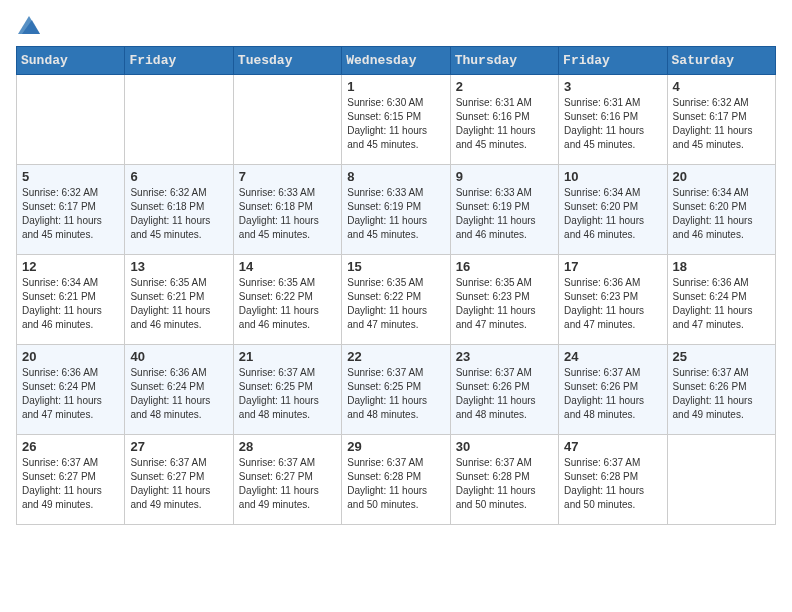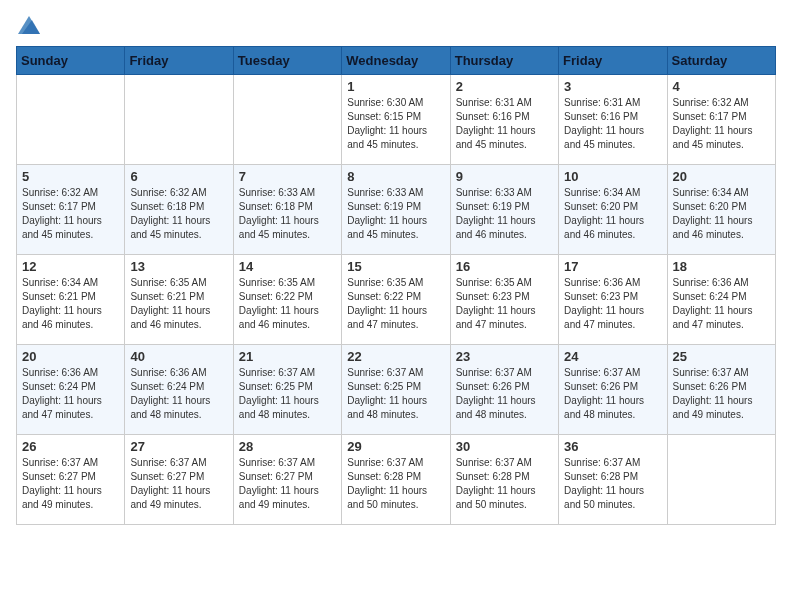--- a/index.html
+++ b/index.html
@@ -48,26 +48,27 @@
       font-size: 15px;
       color: #555;
     }
     .calendar-table {
       width: 100%;
       border-collapse: collapse;
       border: 1px solid #ccc;
     }
     .calendar-table th {
       background-color: #2e75b6;
-      color: #0f172a;
+      color: #e5e5e5;
       font-size: 13px;
       font-weight: bold;
       padding: 6px 4px;
       text-align: left;
       border: 1px solid #1a5a9a;
+      font-family: Liberation Mono, monospace;
     }
     .calendar-table td {
       vertical-align: top;
       border: 1px solid #ccc;
       padding: 4px 5px;
       width: calc(100% / 7);
       min-height: 80px;
       height: 90px;
       background: #fff;
     }
@@ -314,21 +315,21 @@
 Sunset: 6:28 PM
 Daylight: 11 hours and 50 minutes.</div>
         </td>
         <td>
           <span class="day-number">30</span>
           <div class="day-info" style="white-space: pre-line;">Sunrise: 6:37 AM
 Sunset: 6:28 PM
 Daylight: 11 hours and 50 minutes.</div>
         </td>
         <td>
-          <span class="day-number">36</span>
+          <span class="day-number">47</span>
           <div class="day-info" style="white-space: pre-line;">Sunrise: 6:37 AM
 Sunset: 6:28 PM
 Daylight: 11 hours and 50 minutes.</div>
         </td>
         <td class="empty-cell"></td>
       </tr>
     </tbody>
 </table>
 
 </body></html>

